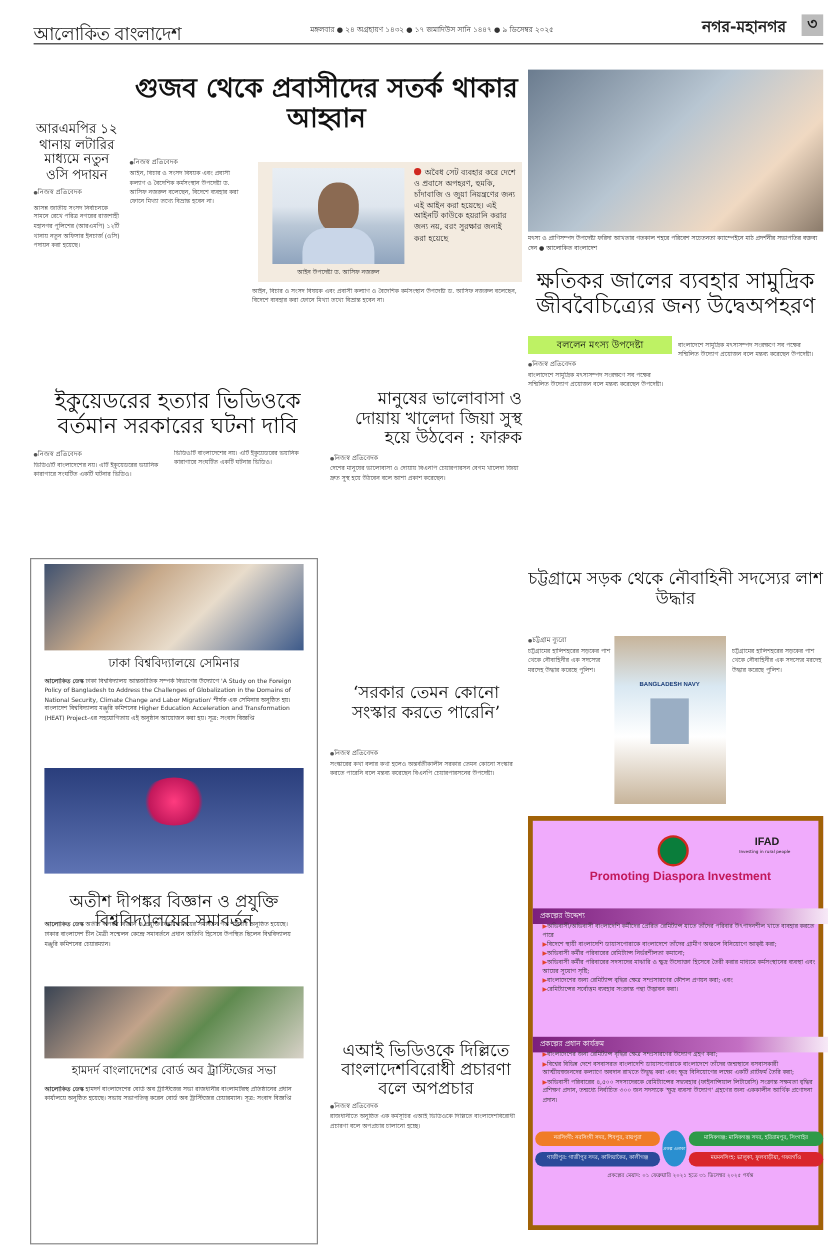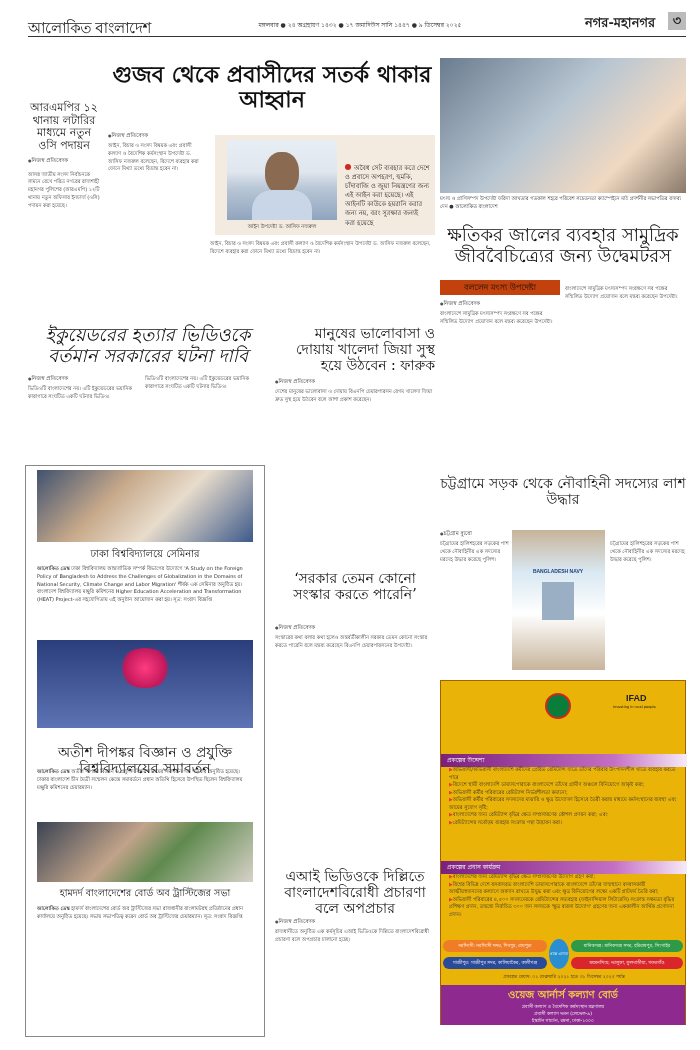--- a/index.html
+++ b/index.html
@@ -16,23 +16,23 @@
   .hl-m{font-size:14px;}
   .hl-s{font-size:11px;}
   .byline{font-size:5.5px;color:#333;}
   .byline:before{content:"\25CF ";font-size:4px;color:#555;}
   .text-block{font-size:5px;line-height:1.55;color:#444;overflow:hidden;}
   .photo{background:linear-gradient(135deg,#8d97a6,#c8b8a0 40%,#6c7a8e 70%,#a89c8c);overflow:hidden;}
   .caption{font-size:5px;color:#333;text-align:center;}
   .box{border:1px solid #888;box-sizing:border-box;}
   .quote-box{background:#f3ebe0;}
   .bullet-dot{display:inline-block;width:6px;height:6px;border-radius:50%;background:#d0281f;margin-right:3px;}
-  .quote-text{font-size:6.5px;line-height:1.4;color:#222;margin-top:24px;}
-  .subhead-band{background:#c2410c;text-align:center;}
-  .ad{border:1px solid #a16207;box-sizing:border-box;background:#eab308;}
+  .quote-text{font-size:6.5px;line-height:1.4;color:#222;}
+  .subhead-band{background:#bef264;text-align:center;}
+  .ad{border:4px solid #a16207;box-sizing:border-box;background:#f0abfc;}
   .ad-title{color:#c2185b;font-weight:bold;font-family:"Liberation Sans",sans-serif;text-align:center;line-height:1.2;}
   .ad-band{background:linear-gradient(90deg,#7b1f7d,#c36fc3 70%,#f7eaf7);color:#fff;font-size:6px;padding:1px 6px;}
   .ad-list{font-size:5px;color:#333;line-height:1.5;padding:2px 8px;}
   .ad-list div:before{content:"\25B6 ";color:#e2432b;font-size:5px;}
   .pill{border-radius:10px;color:#fff;font-size:4.5px;text-align:center;line-height:12px;}
   .ad-footer{background:#8e2a8f;color:#fff;text-align:center;}
   .convocation{background:linear-gradient(180deg,#2a3e7c,#5e73b3);}
   .convo-text{color:#223a8a;background:#dfe6f5;font-weight:bold;letter-spacing:3px;font-family:"Liberation Sans",sans-serif;text-align:center;}
   .seal{border-radius:50%;background:#0a7d3b;border:2px solid #d0281f;box-sizing:border-box;}
 </style>
@@ -61,27 +61,27 @@
     <div class="abs" style="left:38px;top:12px;width:34px;height:42px;border-radius:45%;background:#8b6a52;"></div>
     <div class="abs" style="left:25px;top:50px;width:60px;height:30px;border-radius:20px 20px 0 0;background:#c9d6e8;"></div>
   </div>
   <div class="abs caption" style="left:12px;top:88px;width:110px;">আইন উপদেষ্টা ড. আসিফ নজরুল</div>
   <div class="abs quote-text" style="left:130px;top:5px;width:85px;"><span class="bullet-dot"></span><span>অবৈধ সেট ব্যবহার করে দেশে ও প্রবাসে অপহরণ, হুমকি, চাঁদাবাজি ও জুয়া নিয়ন্ত্রণের জন্য এই আইন করা হয়েছে। এই আইনটি কাউকে হয়রানি করার জন্য নয়, বরং সুরক্ষার জন্যই করা হয়েছে</span></div>
 </div>
 <div class="abs text-block" style="left:210px;top:240px;width:226px;height:75px;">আইন, বিচার ও সংসদ বিষয়ক এবং প্রবাসী কল্যাণ ও বৈদেশিক কর্মসংস্থান উপদেষ্টা ড. আসিফ নজরুল বলেছেন, বিদেশে ব্যবহার করা ফোনে মিথ্যা তথ্যে বিভ্রান্ত হবেন না।</div>
 
 <div class="abs photo" style="left:440px;top:58px;width:246px;height:135px;background:linear-gradient(135deg,#6b7c8f,#b8c6d2 45%,#f0d9c2 75%,#8a7a6a);"></div>
 <div class="abs caption" style="left:440px;top:195px;width:246px;text-align:left;">মৎস্য ও প্রাণিসম্পদ উপদেষ্টা ফরিদা আখতার গতকাল শহরে পরিবেশ সচেতনতা ক্যাম্পেইনে মাঠ প্রদর্শনীর সভাপতির বক্তব্য দেন ● আলোকিত বাংলাদেশ</div>
-<div class="abs headline hl-l" style="left:440px;top:225px;width:246px;">ক্ষতিকর জালের ব্যবহার সামুদ্রিক জীববৈচিত্র্যের জন্য উদ্বেমটরস</div>
+<div class="abs headline hl-l" style="left:440px;top:225px;width:246px;">ক্ষতিকর জালের ব্যবহার সামুদ্রিক জীববৈচিত্র্যের জন্য উদ্বেঅপহরণ</div>
 <div class="abs subhead-band headline" style="left:440px;top:280px;width:120px;font-size:8px;padding:3px 0;">বললেন মৎস্য উপদেষ্টা</div>
 <div class="abs byline" style="left:440px;top:300px;">নিজস্ব প্রতিবেদক</div>
 <div class="abs text-block" style="left:440px;top:310px;width:120px;height:150px;">বাংলাদেশে সামুদ্রিক মৎস্যসম্পদ সংরক্ষণে সব পক্ষের সম্মিলিত উদ্যোগ প্রয়োজন বলে মন্তব্য করেছেন উপদেষ্টা।</div>
 <div class="abs text-block" style="left:565px;top:285px;width:121px;height:175px;">বাংলাদেশে সামুদ্রিক মৎস্যসম্পদ সংরক্ষণে সব পক্ষের সম্মিলিত উদ্যোগ প্রয়োজন বলে মন্তব্য করেছেন উপদেষ্টা।</div>
 
-<div class="abs headline hl-l" style="left:28px;top:325px;width:240px;font-style:italic;">ইকুয়েডরের হত্যার ভিডিওকে বর্তমান সরকারের ঘটনা দাবি</div>
+<div class="abs headline hl-l" style="left:28px;top:325px;width:240px;">ইকুয়েডরের হত্যার ভিডিওকে বর্তমান সরকারের ঘটনা দাবি</div>
 <div class="abs byline" style="left:28px;top:375px;">নিজস্ব প্রতিবেদক</div>
 <div class="abs text-block" style="left:28px;top:385px;width:110px;height:75px;">ভিডিওটি বাংলাদেশের নয়। এটি ইকুয়েডরের ভয়ানিক কারাগারে সংঘটিত একটি ঘটনার ভিডিও।</div>
 <div class="abs text-block" style="left:145px;top:375px;width:120px;height:85px;">ভিডিওটি বাংলাদেশের নয়। এটি ইকুয়েডরের ভয়ানিক কারাগারে সংঘটিত একটি ঘটনার ভিডিও।</div>
 
 <div class="abs headline hl-m" style="left:275px;top:325px;width:160px;text-align:right;">মানুষের ভালোবাসা ও দোয়ায় খালেদা জিয়া সুস্থ হয়ে উঠবেন : ফারুক</div>
 <div class="abs byline" style="left:275px;top:378px;">নিজস্ব প্রতিবেদক</div>
 <div class="abs text-block" style="left:275px;top:388px;width:160px;height:170px;">দেশের মানুষের ভালোবাসা ও দোয়ায় বিএনপি চেয়ারপারসন বেগম খালেদা জিয়া দ্রুত সুস্থ হয়ে উঠবেন বলে আশা প্রকাশ করেছেন।</div>
 
 <div class="abs headline hl-m" style="left:440px;top:475px;width:246px;">চট্টগ্রামে সড়ক থেকে নৌবাহিনী সদস্যের লাশ উদ্ধার</div>
 <div class="abs byline" style="left:440px;top:530px;">চট্টগ্রাম ব্যুরো</div>
@@ -123,20 +123,21 @@
 
 <div class="abs headline hl-m" style="left:275px;top:868px;width:160px;">এআই ভিডিওকে দিল্লিতে বাংলাদেশবিরোধী প্রচারণা বলে অপপ্রচার</div>
 <div class="abs byline" style="left:275px;top:918px;">নিজস্ব প্রতিবেদক</div>
 <div class="abs text-block" style="left:275px;top:928px;width:160px;height:110px;">রাজধানীতে অনুষ্ঠিত এক কর্মসূচির এআই ভিডিওকে দিল্লিতে বাংলাদেশবিরোধী প্রচারণা বলে অপপ্রচার চালানো হচ্ছে।</div>
 
 <div class="abs ad" style="left:440px;top:680px;width:246px;height:345px;">
   <div class="abs seal" style="left:104px;top:12px;width:26px;height:26px;"></div>
   <div class="abs" style="left:185px;top:12px;font-size:9px;font-weight:bold;font-family:'Liberation Sans',sans-serif;">IFAD</div>
   <div class="abs" style="left:172px;top:24px;font-size:3.5px;">Investing in rural people</div>
   <div class="abs ad-title" style="left:0;top:41px;width:246px;font-size:10px;">
+    <div>Promoting Diaspora Investment</div>
   </div>
   <div class="abs ad-band" style="left:0;top:73px;width:234px;">প্রকল্পের উদ্দেশ্য</div>
   <div class="abs ad-list" style="left:0;top:83px;width:230px;">
     <div>অভিবাসী/অভিবাসী বাংলাদেশি কর্মীদের প্রেরিত রেমিট্যান্স যাতে তাঁদের পরিবার উৎপাদনশীল খাতে ব্যবহার করতে পারে</div>
     <div>বিদেশে স্থায়ী বাংলাদেশি ডায়াসপোরাকে বাংলাদেশে তাঁদের গ্রামীণ অঞ্চলে বিনিয়োগে আকৃষ্ট করা;</div>
     <div>অভিবাসী কর্মীর পরিবারের রেমিট্যান্স নির্ভরশীলতা কমানো;</div>
     <div>অভিবাসী কর্মীর পরিবারের সদস্যদের মাঝারি ও ক্ষুদ্র উদ্যোক্তা হিসেবে তৈরী করার মাধ্যমে কর্মসংস্থানের ব্যবস্থা এবং আয়ের সুযোগ সৃষ্টি;</div>
     <div>বাংলাদেশের জন্য রেমিট্যান্স বৃদ্ধির ক্ষেত্র সম্প্রসারণের কৌশল প্রণয়ন করা; এবং</div>
     <div>রেমিট্যান্সের সর্বোত্তম ব্যবহার সংক্রান্ত পন্থা উদ্ভাবন করা।</div>
   </div>
@@ -145,20 +146,13 @@
     <div>বাংলাদেশের জন্য রেমিট্যান্স বৃদ্ধির ক্ষেত্র সম্প্রসারণের উদ্যোগ গ্রহণ করা;</div>
     <div>বিশ্বের বিভিন্ন দেশে বসবাসরত বাংলাদেশি ডায়াসপোরাকে বাংলাদেশে তাঁদের জন্মস্থানে বসবাসকারী আত্মীয়স্বজনদের কল্যাণে অবদান রাখতে উদ্বুদ্ধ করা এবং ক্ষুদ্র বিনিয়োগের লক্ষ্যে একটি প্লাটফর্ম তৈরি করা;</div>
     <div>অভিবাসী পরিবারের ৪,৫০০ সদস্যদেরকে রেমিট্যান্সের সদ্ব্যবহার (ফাইনান্সিয়াল লিটারেসি) সংক্রান্ত সক্ষমতা বৃদ্ধির প্রশিক্ষণ প্রদান, তন্মধ্যে নির্বাচিত ৩০০ জন সদস্যকে 'ক্ষুদ্র ব্যবসা উদ্যোগ' গ্রহণের জন্য এককালীন আর্থিক প্রণোদনা প্রদান।</div>
   </div>
   <div class="abs pill" style="left:2px;top:259px;width:104px;background:#f07c26;">নরসিংদী: নরসিংদী সদর, শিবপুর, রায়পুরা</div>
   <div class="abs pill" style="left:130px;top:259px;width:112px;background:#2e9a48;">মানিকগঞ্জ: মানিকগঞ্জ সদর, হরিরামপুর, সিংগাইর</div>
   <div class="abs pill" style="left:2px;top:276px;width:104px;background:#2a4a9a;">গাজীপুর: গাজীপুর সদর, কালিয়াকৈর, কালীগঞ্জ</div>
   <div class="abs pill" style="left:130px;top:276px;width:112px;background:#d9262c;">ময়মনসিংহ: ভালুকা, ফুলবাড়ীয়া, গফরগাঁও</div>
   <div class="abs" style="left:108px;top:258px;width:20px;height:30px;border-radius:50%;background:#2a8fd0;color:#fff;font-size:3.5px;text-align:center;line-height:30px;">প্রকল্প এলাকা</div>
   <div class="abs" style="left:0;top:293px;width:246px;font-size:4.5px;text-align:center;color:#333;">প্রকল্পের মেয়াদ: ০১ ফেব্রুয়ারি ২০২১ হতে ৩১ ডিসেম্বর ২০২৫ পর্যন্ত</div>
-  <div class="abs ad-footer" style="left:0;top:304px;width:244px;height:40px;">
-    <div style="color:#f7d23d;font-size:10px;font-weight:bold;margin-top:2px;">ওয়েজ আর্নার্স কল্যাণ বোর্ড</div>
-    <div style="font-size:4.5px;">প্রবাসী কল্যাণ ও বৈদেশিক কর্মসংস্থান মন্ত্রণালয়</div>
-    <div style="font-size:4.5px;">প্রবাসী কল্যাণ ভবন (লেভেল-৯)</div>
-    <div style="font-size:4.5px;">ইস্কাটন গার্ডেন, রমনা, ঢাকা-১০০০</div>
-    <div style="font-size:4.5px;">www.wewb.gov.bd</div>
-  </div>
 </div>
 
 </body></html>

